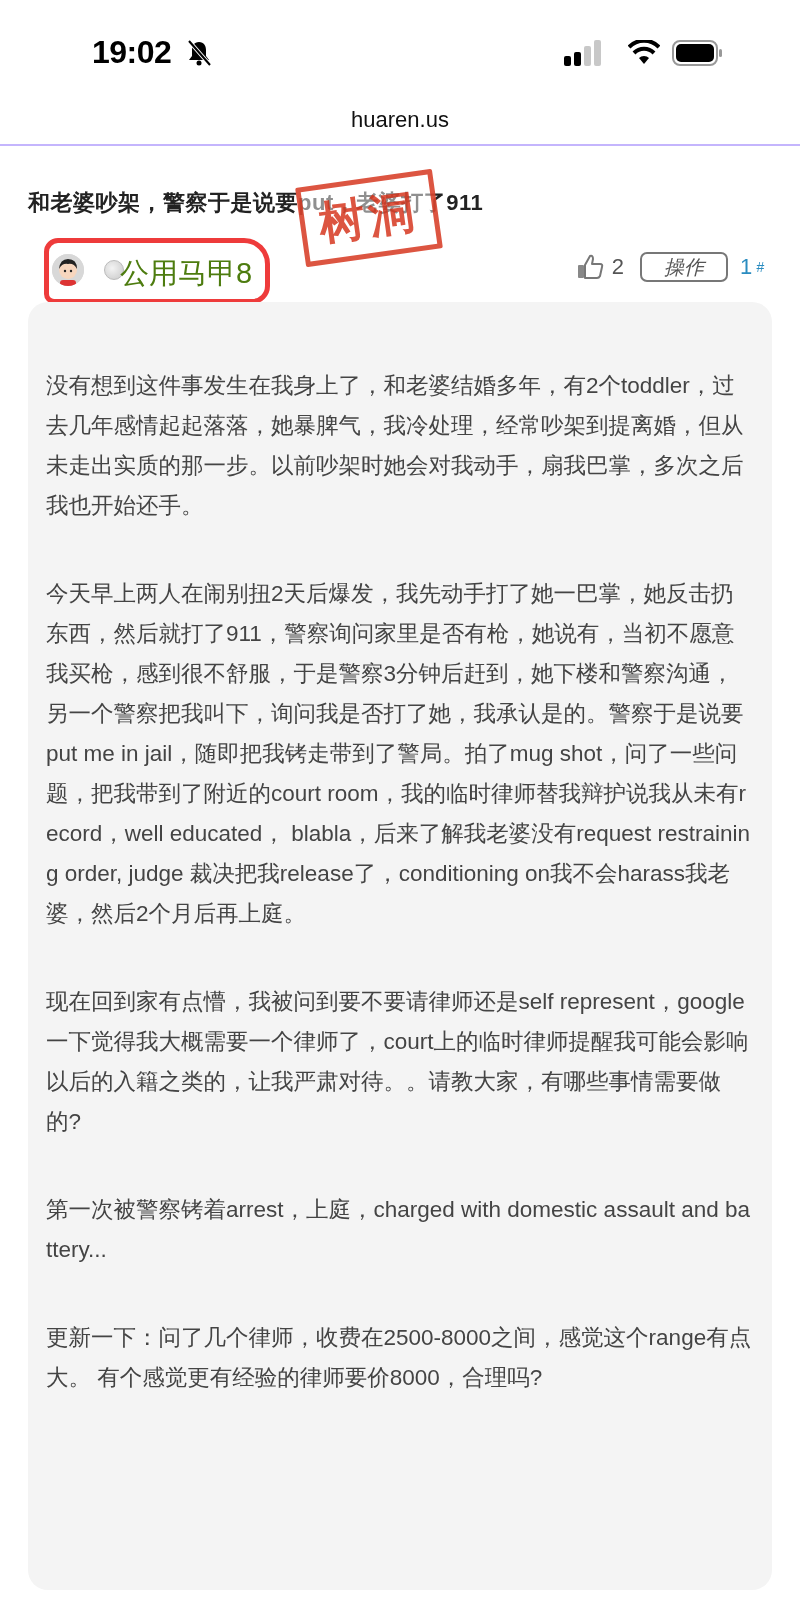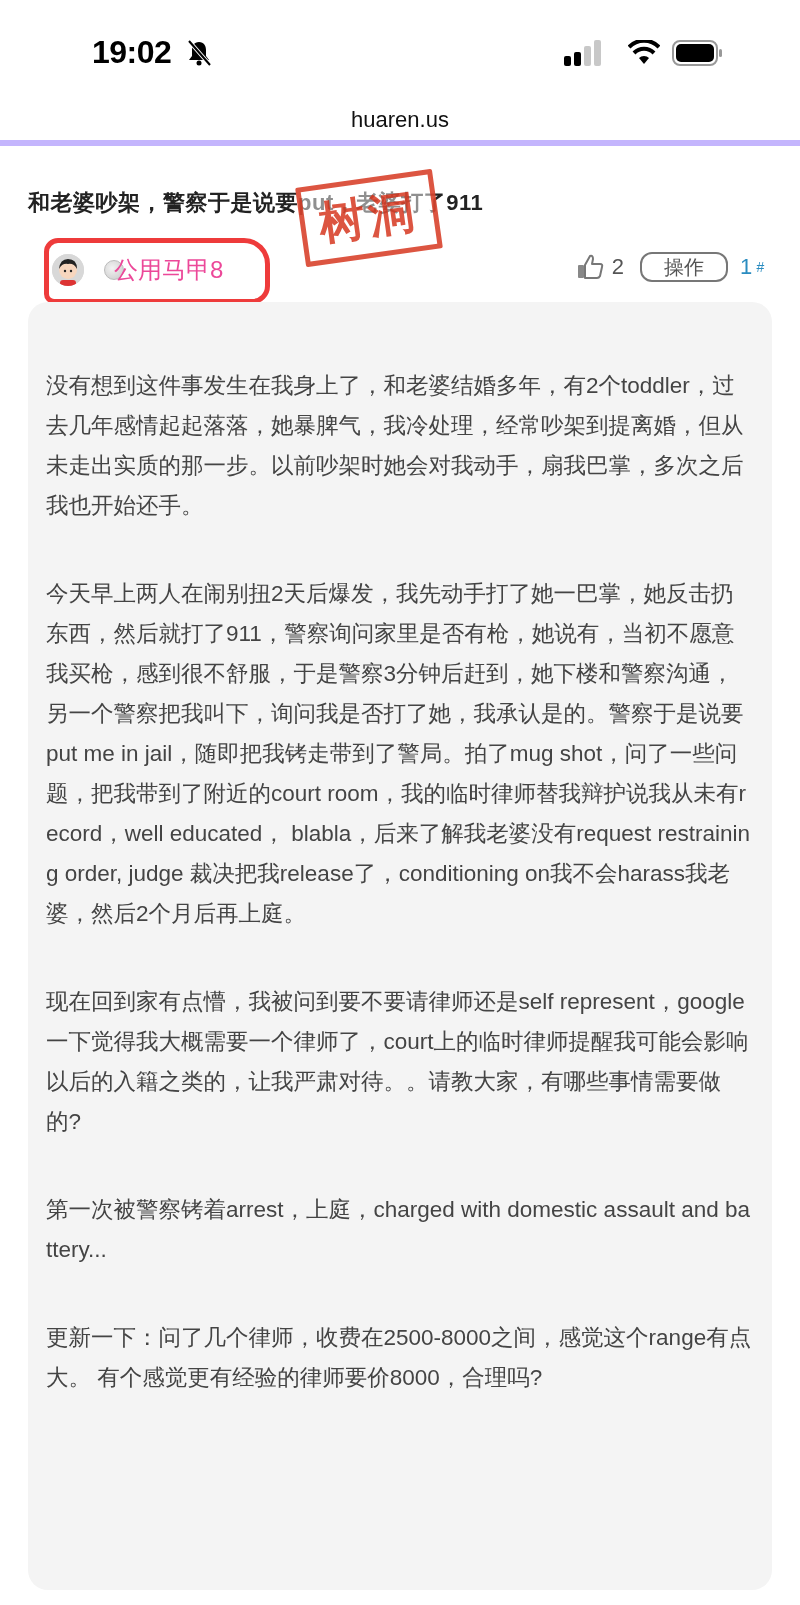--- a/index.html
+++ b/index.html
@@ -6,38 +6,38 @@
   html, body { width: 800px; height: 1605px; background: #ffffff; overflow: hidden; }
   body { font-family: "Liberation Sans", "DejaVu Sans", sans-serif; color: #222; position: relative; }
 
   .status-bar { position: absolute; top: 0; left: 4px; width: 800px; height: 100px; }
   .time { position: absolute; left: 88px; top: 34px; font-size: 32px; font-weight: 700; letter-spacing: -0.5px; color: #000; }
   .bell { position: absolute; left: 180px; top: 38px; width: 30px; height: 30px; }
   .signal { position: absolute; left: 560px; top: 40px; width: 40px; height: 28px; }
   .wifi { position: absolute; left: 624px; top: 40px; width: 32px; height: 26px; }
   .battery { position: absolute; left: 668px; top: 40px; width: 52px; height: 26px; }
 
-  .url-bar { position: absolute; top: 100px; left: 0; width: 800px; height: 46px; text-align: center; border-bottom: 6px solid #c4b5fd; }
+  .url-bar { position: absolute; top: 100px; left: 0; width: 800px; height: 46px; text-align: center; border-bottom: 2px solid #c4b5fd; }
   .url-text { font-size: 22px; color: #111; line-height: 40px; }
 
   .post-title { position: absolute; left: 28px; top: 188px; font-size: 22px; font-weight: 700; color: #222; letter-spacing: 0.5px; }
 
   .stamp { position: absolute; left: 300px; top: 178px; width: 138px; height: 80px; transform: rotate(-8deg); border: 5px solid #d9432d; border-radius: 2px; background: rgba(255,255,255,0.55); display: flex; align-items: center; justify-content: center; opacity: 0.9; }
   .stamp-text { font-family: "DejaVu Serif", serif; font-size: 46px; font-weight: 700; color: #d9432d; letter-spacing: 4px; }
 
   .author-row { position: absolute; left: 44px; top: 238px; width: 230px; height: 64px; }
   .highlight-box { position: absolute; left: 0; top: 0; width: 226px; height: 66px; border: 5px solid #ee3b3b; border-radius: 14px 26px 18px 10px; }
   .avatar { position: absolute; left: 8px; top: 16px; width: 32px; height: 32px; border-radius: 50%; background: #ddd; overflow: hidden; }
   .online-dot { position: absolute; left: 60px; top: 22px; width: 20px; height: 20px; border-radius: 50%; background: radial-gradient(circle at 40% 40%, #f3f3f3, #c8c8c8); border: 1px solid #bbb; }
-  .author-name { position: absolute; left: 70px; top: 16px; font-size: 24px; color: #ec4899; }
+  .author-name { position: absolute; left: 76px; top: 16px; font-size: 29px; color: #4d7c0f; }
 
   .meta-right { position: absolute; right: 36px; top: 250px; height: 34px; display: flex; align-items: center; }
   .like-icon { width: 28px; height: 28px; margin-right: 8px; }
   .like-count { font-size: 22px; color: #555; margin-right: 16px; }
-  .action-btn { border: 2px solid #777; border-radius: 12px; padding: 0 22px; height: 30px; line-height: 26px; font-size: 20px; color: #555; background: #fff; margin-right: 12px; }
+  .action-btn { border: 2px solid #777; border-radius: 7px; padding: 0 22px; height: 30px; line-height: 26px; font-size: 20px; color: #555; background: #fff; margin-right: 12px; font-style: italic; }
   .floor-num { font-size: 22px; color: #2a8cc0; }
   .floor-hash { font-size: 14px; color: #2a8cc0; vertical-align: super; margin-left: 4px; font-style: italic; }
 
   .post-card { position: absolute; left: 28px; top: 302px; width: 744px; height: 1288px; background: #f4f4f4; border-radius: 20px; padding: 16px 18px 0 18px; }
   .para { font-size: 22.5px; line-height: 40px; color: #444; margin-bottom: 40px; word-break: break-all; margin-top: 48px; }
   .para .u { text-decoration-thickness: 2px; text-underline-offset: 6px; }
 </style>
 </head>
 <body>
 

